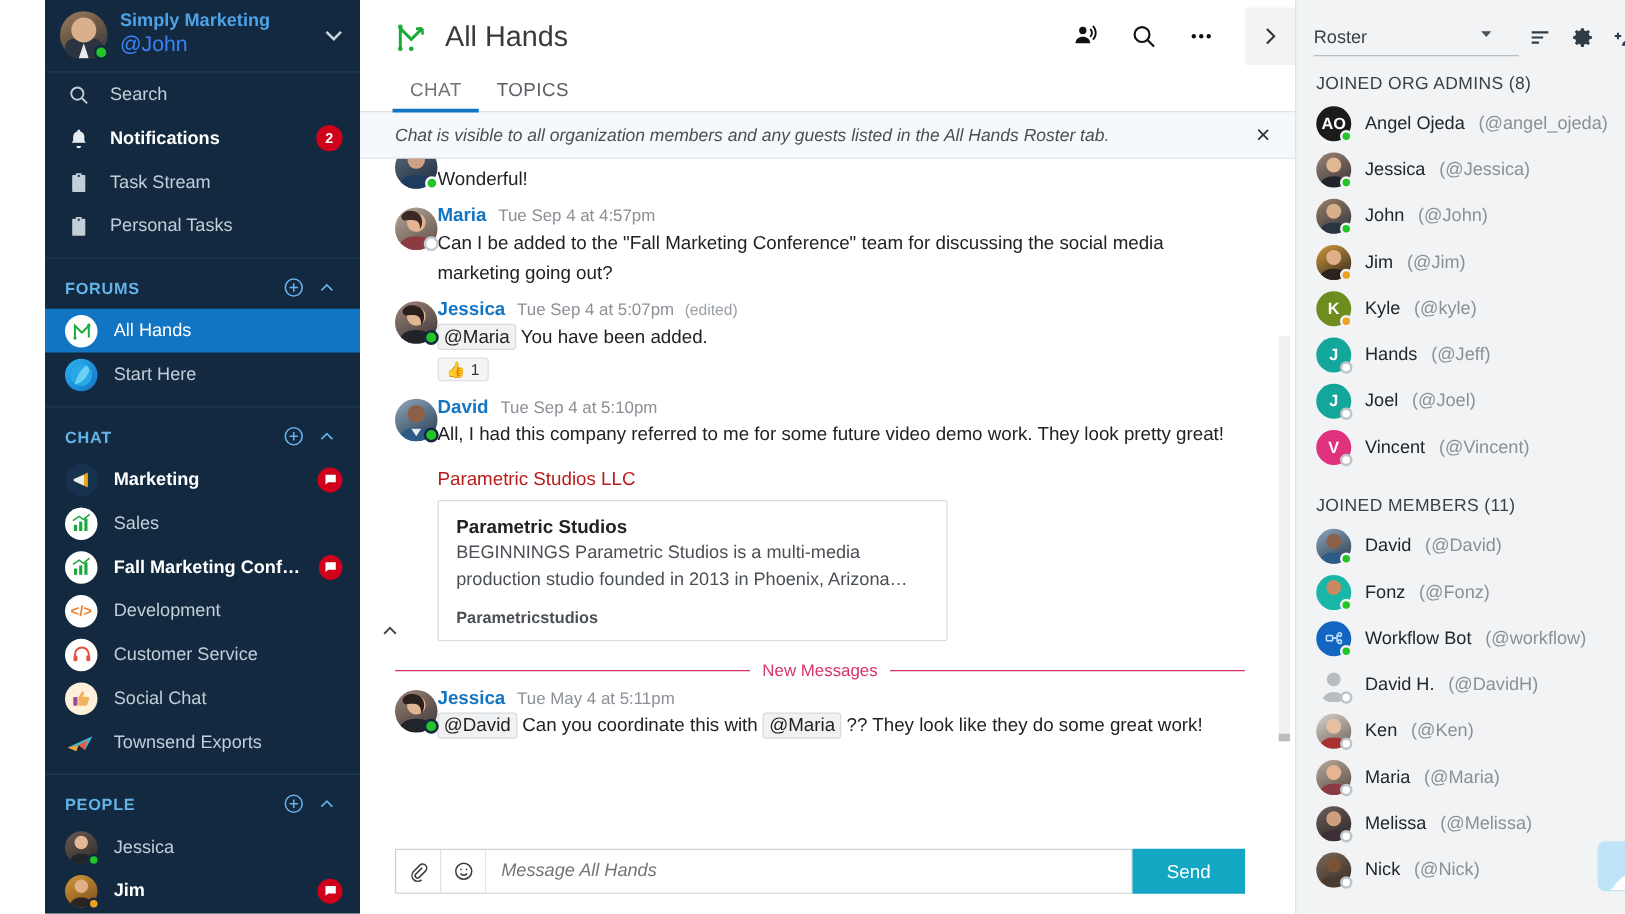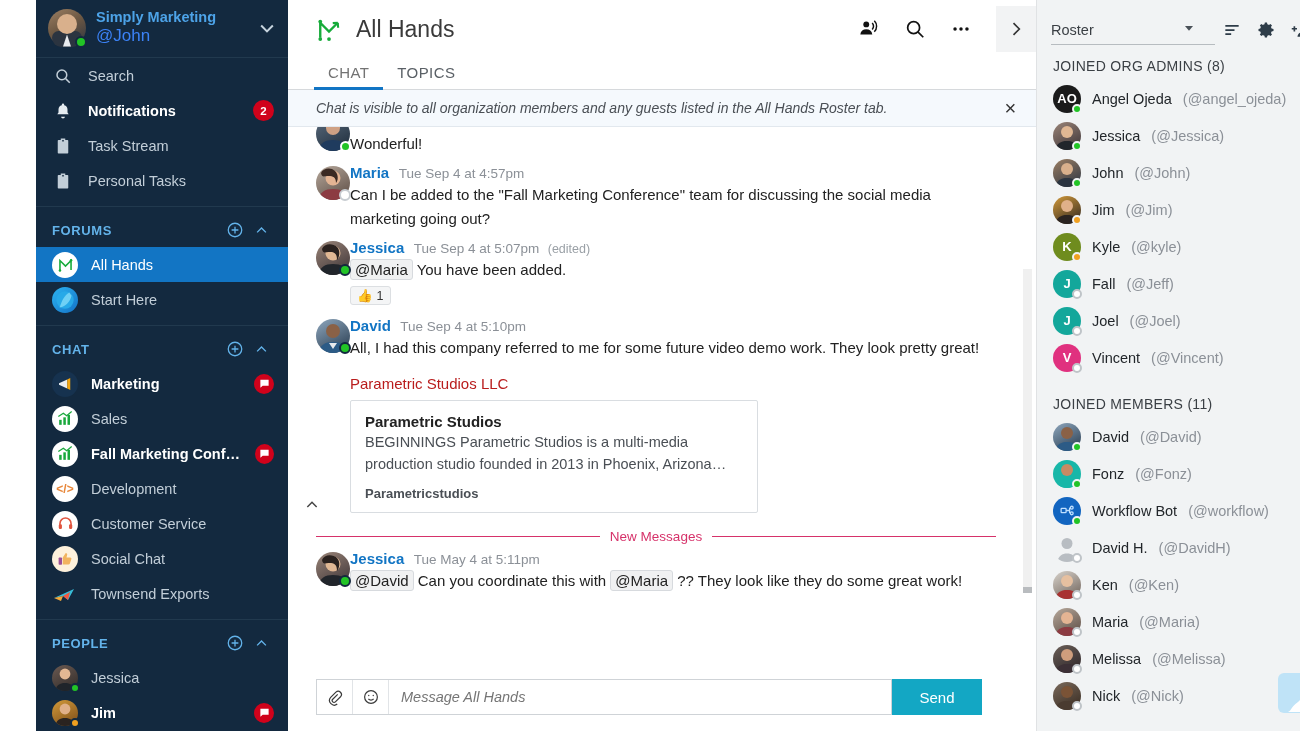--- a/index.html
+++ b/index.html
@@ -203,21 +203,21 @@
   .chatbar {
     position: absolute; right: 4px; top: 142px; width: 9px; bottom: 76px;
     background: #f0f0f0;
   }
   .chatbar .thumb {
     position: absolute; left: 0; width: 9px; background: #b9bcbf;
     top: 318px; bottom: 0;
   }
 
   .composer {
-    flex: 0 0 auto; padding: 10px 54px 16px 28px;
+    flex: 0 0 auto; padding: 10px 40px 16px 28px;
     display: flex; align-items: stretch;
   }
   .comp-box {
     flex: 1 1 auto; display: flex; align-items: stretch;
     border: 1px solid #cfd3d7; height: 36px; background: #fff;
   }
   .comp-ic {
     width: 36px; display: flex; align-items: center; justify-content: center;
     border-right: 1px solid #e1e4e7; cursor: pointer; color: #3a3a3a;
   }
@@ -864,21 +864,21 @@
           <span class="sd-r away"></span>
         </span>
       <span class="nm">Kyle</span>
       <span class="hd">(@kyle)</span>
     </div>
     <div class="r-item">
       <span class="r-av">
           <span class="in" style="background:#13a79b">J</span>
           <span class="sd-r off"></span>
         </span>
-      <span class="nm">Fall</span>
+      <span class="nm">Hands</span>
       <span class="hd">(@Jeff)</span>
     </div>
     <div class="r-item">
       <span class="r-av">
           <span class="in" style="background:#13a79b">J</span>
           <span class="sd-r off"></span>
         </span>
       <span class="nm">Joel</span>
       <span class="hd">(@Joel)</span>
     </div>

